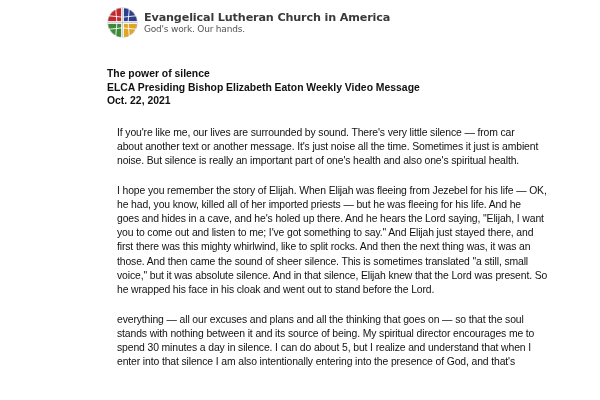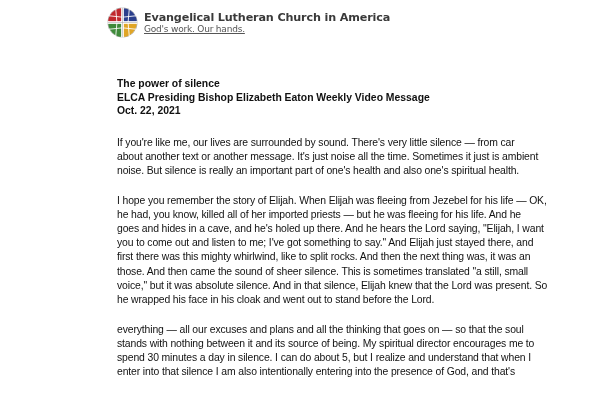--- a/index.html
+++ b/index.html
@@ -49,35 +49,34 @@
       line-height: 13px;
       white-space: nowrap;
     }
     .brand-tagline {
       font-family: "DejaVu Sans", sans-serif;
       font-size: 9px;
       color: #555555;
       line-height: 11px;
       letter-spacing: -0.2px;
       white-space: nowrap;
-      text-decoration: underline;
     }
     .content {
       position: absolute;
       left: 101px;
       top: 61px;
       width: 410px;
       font-family: "Liberation Sans", sans-serif;
       font-size: 10.4px;
       line-height: 14.1px;
       color: #111111;
     }
     .heading-block {
       font-weight: bold;
-      margin: 16px;
+      margin: 6px;
     }
     .heading-block div {
       white-space: nowrap;
       line-height: 13.6px;
     }
     .para {
       margin: 16px;
       margin-top: 14.1px;
       letter-spacing: -0.12px;
       word-spacing: 0px;

